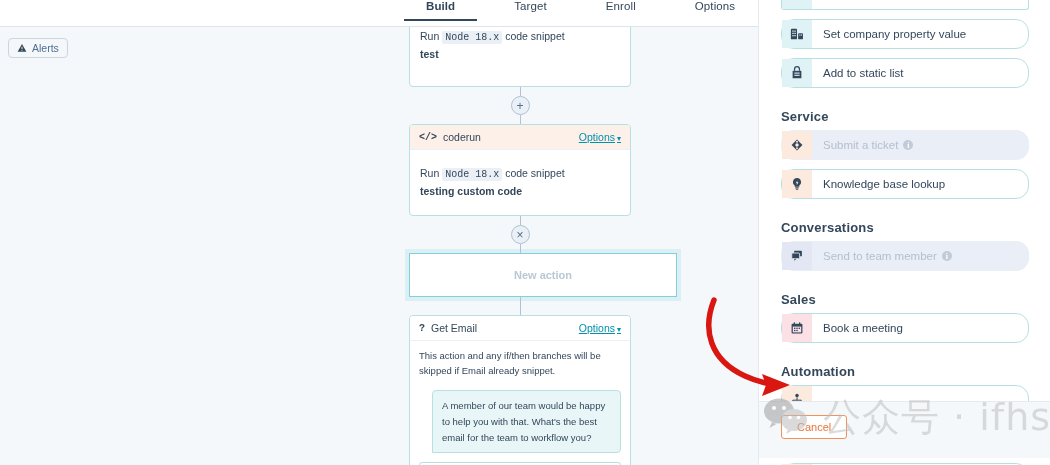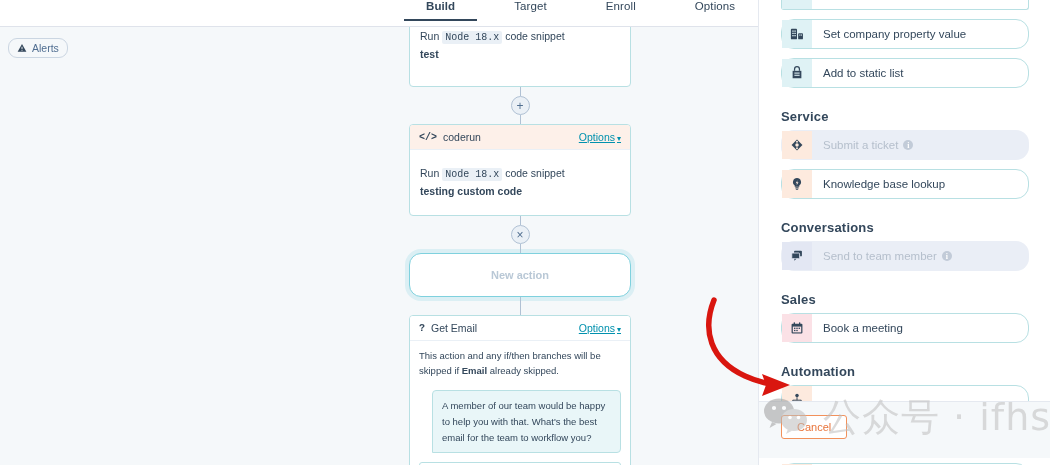--- a/index.html
+++ b/index.html
@@ -27,21 +27,21 @@
   .tab.active { color: #33475b; font-weight: bold; border-bottom: 2px solid #33475b; }
 
   
   .canvas {
     position: absolute; left: 0; top: 27px; width: 758px; height: 438px;
     background: #f5f8fa; overflow: hidden;
   }
   .alerts-btn {
     position: absolute; left: 8px; top: 11px;
     display: flex; align-items: center; gap: 5px;
-    border: 1px solid #cbd6e2; background: #f5f8fa; border-radius: 9px;
+    border: 1px solid #cbd6e2; background: #f5f8fa; border-radius: 4px;
     padding: 3px 8px; font-size: 10.5px; color: #506e91; cursor: pointer;
   }
   .alerts-btn svg { display:block; }
 
   
   .flow { position: absolute; left: 409px; top: -27px; width: 222px; }
   .connector {
     width: 222px; display: flex; flex-direction: column; align-items: center;
   }
   .vline { width: 1px; background: #b0c1d4; }
@@ -70,29 +70,29 @@
 
   .card-bd { padding: 16px 10px 18px; text-align: left; }
   .run-line { font-size: 10.5px; color: #33475b; line-height: 1.5; }
   .mono-chip {
     font-family: "Liberation Mono", monospace; font-size: 10px;
     background: #eaf0f6; padding: 1px 3px; border-radius: 2px; color:#33475b;
   }
   .snippet-name { font-size: 10.5px; font-weight: bold; color: #33475b; margin-top: 3px; }
 
   .newaction {
-    width: 222px; height: 44px; background: #fff;
-    border: 1.5px solid #7fd1de; border-radius: 12px;
+    width: 268px; height: 44px; background: #fff;
+    border: 1.5px solid #7fd1de; border-radius: 0;
     display: flex; align-items: center; justify-content: center;
     font-size: 11px; font-weight: bold; color: #b9c8d6; cursor: pointer;
     box-shadow: 0 0 0 4px rgba(127,209,222,.22);
   }
 
   .skip-note { font-size: 9.5px; color: #33475b; line-height: 1.55; padding: 8px 9px 8px; }
-  .skip-note b { font-weight: bold; }
+  .skip-note b { font-weight: normal; }
   .bubble {
     margin: 4px 9px 0 22px; background: #e9f6f8; border: 1px solid #b8e0e3;
     border-radius: 4px 4px 4px 0; padding: 7px 9px;
     font-size: 9.5px; color: #33475b; line-height: 1.65;
   }
   .save-row {
     margin: 9px 9px 10px 9px; border: 1px solid #b8e0e3; border-radius: 3px;
     padding: 7px 9px; font-size: 9.5px; color: #33475b;
     display: flex; align-items: center; gap: 7px; background:#fff;
   }
@@ -245,21 +245,21 @@
       <div class="card">
         <div class="card-hd plain">
           <div class="hd-left">
             <span class="hd-icon">?</span>
             <span>Get Email</span>
           </div>
           <span class="opt">
             <span>Options</span><span class="caret">▾</span>
           </span>
         </div>
-        <div class="skip-note"><span>This action and any if/then branches will be skipped if </span><b>Email</b><span> already skipped.</span></div>
+        <div class="skip-note"><span>This action and any if/then branches will be skipped if </span><b>Email</b><span> already snippet.</span></div>
         <div class="bubble">A member of our team would be happy to help you with that. What's the best email for the team to workflow you?</div>
         <div class="save-row">
           
           
         </div>
       </div>
 
     </div>
   </div>
 

